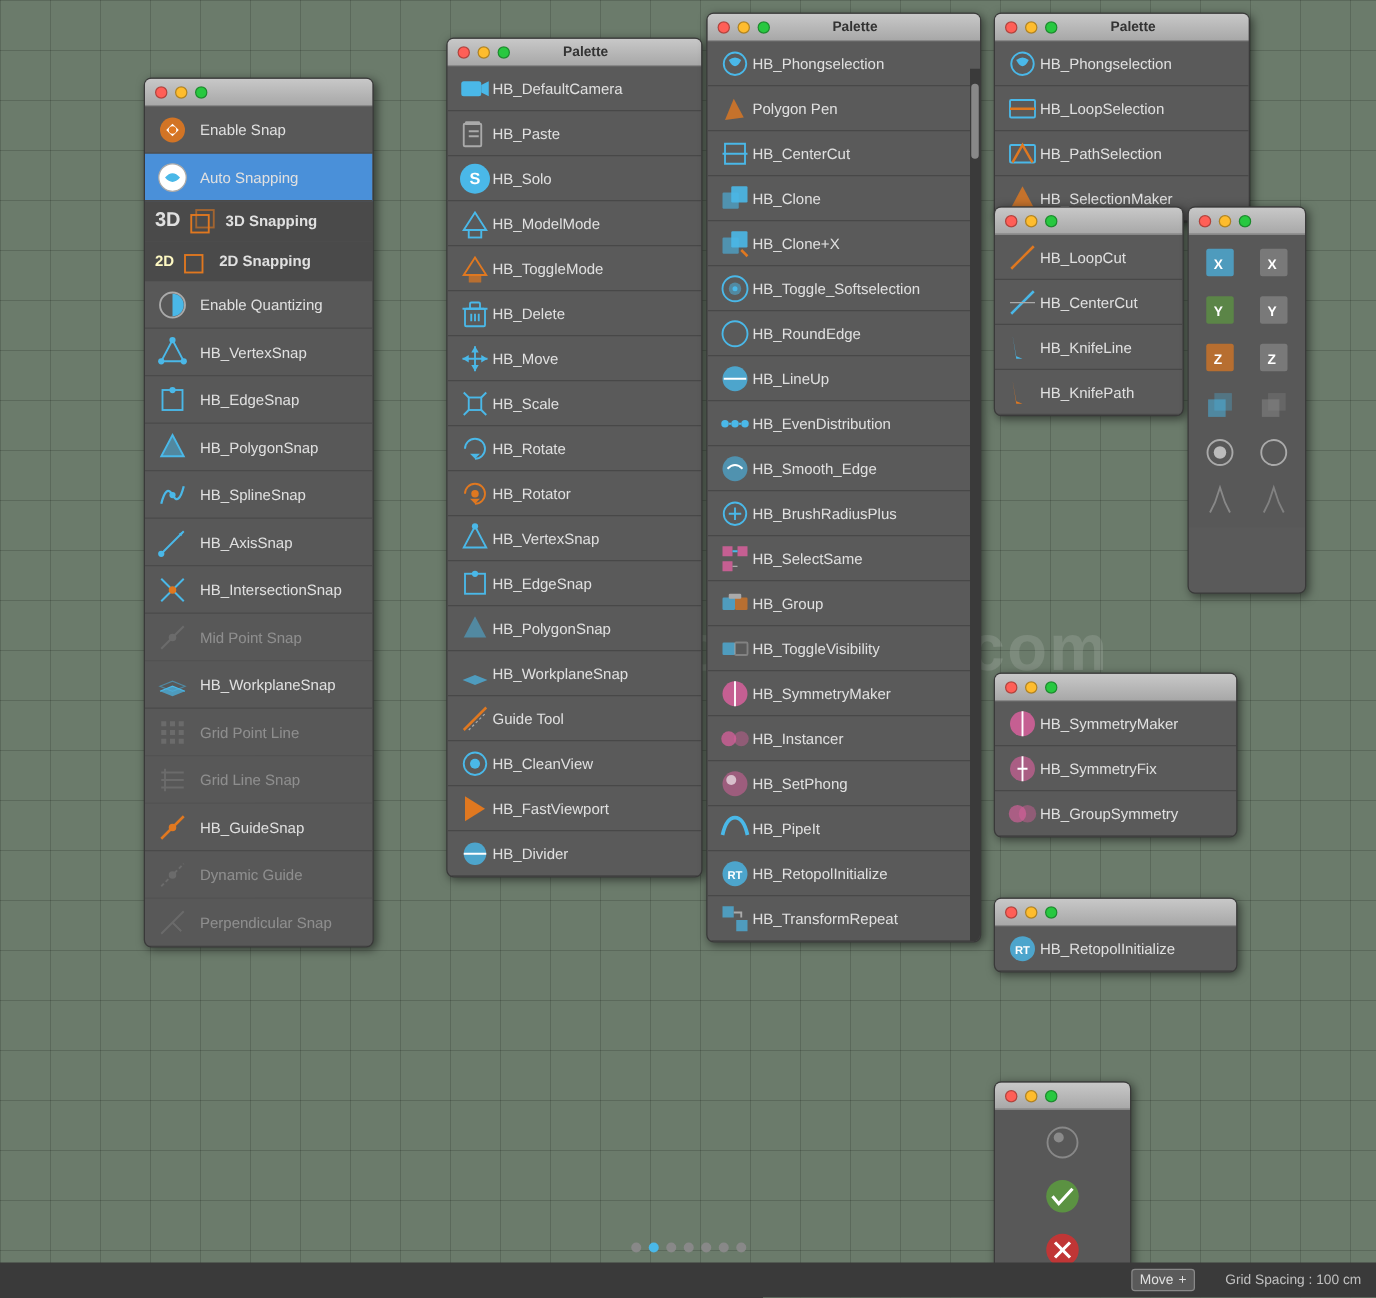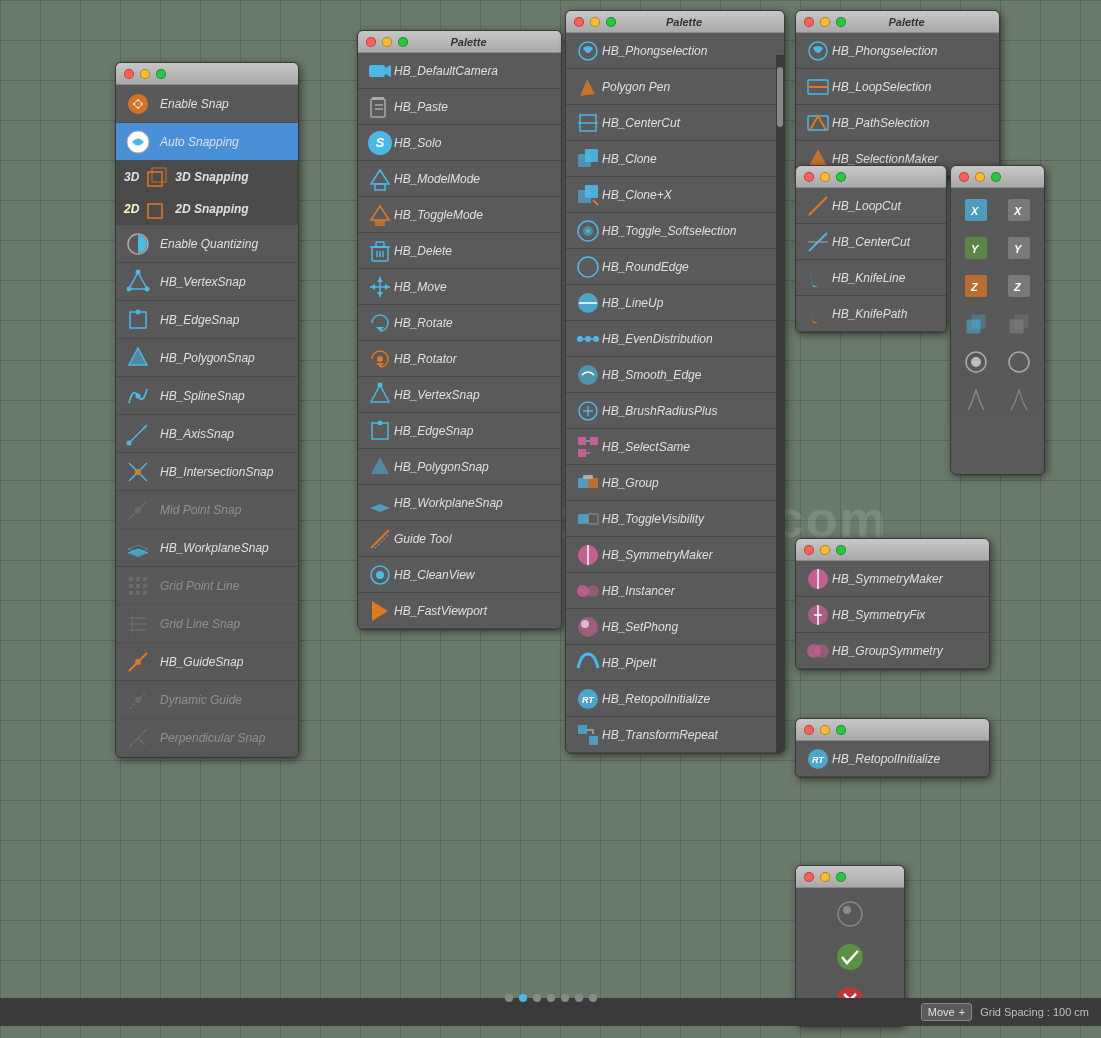--- a/index.html
+++ b/index.html
@@ -24,21 +24,20 @@
     }
 
     
     .palette-window {
       position: absolute;
       background: #5a5a5a;
       border: 1px solid #3a3a3a;
       border-radius: 6px;
       box-shadow: 2px 2px 8px rgba(0,0,0,0.5);
       overflow: hidden;
-      font-style: italic;
     }
 
     .window-titlebar {
       background: linear-gradient(#c8c8c8, #a8a8a8);
       height: 22px;
       display: flex;
       align-items: center;
       padding: 0 8px;
       gap: 6px;
       border-bottom: 1px solid #888;
@@ -120,30 +119,30 @@
       color: #bbb;
       background: #4a4a4a;
       display: flex;
       align-items: center;
       gap: 4px;
     }
 
     
     .bottom-bar {
       position: absolute;
-      bottom: 12px;
+      bottom: 0;
       left: 0;
       right: 0;
       height: 28px;
       background: #3a3a3a;
       display: flex;
       align-items: center;
       justify-content: flex-end;
       padding: 0 12px;
-      gap: 8px;
+      gap: 24px;
     }
 
     .bottom-dots {
       position: absolute;
       bottom: 35px;
       left: 50%;
       transform: translateX(-50%);
       display: flex;
       gap: 6px;
     }
@@ -242,21 +241,21 @@
     <div class="item-icon">
       <svg class="svg-icon" viewBox="0 0 26 26">
           <circle cx="13" cy="13" r="11" fill="white" stroke="#aaa" stroke-width="1"></circle>
           <path d="M7 13 Q13 6 19 13 Q13 20 7 13Z" fill="#4ab8e8"></path>
         </svg>
     </div>
     <span class="item-label">Auto Snapping</span>
   </div>
 
   <div class="section-label">
-    <span style="color:#e0e0e0;font-size:12px;font-weight:bold;">3D</span>
+    <span style="color:#e0e0e0;font-size:16px;font-weight:bold;">3D</span>
     <div class="item-icon" style="margin-left:0;">
       <svg class="svg-icon" viewBox="0 0 26 26">
           <rect x="4" y="8" width="14" height="14" fill="none" stroke="#e07820" stroke-width="1.5"></rect>
           <rect x="8" y="4" width="14" height="14" fill="none" stroke="#e07820" stroke-width="1.5" opacity="0.6"></rect>
         </svg>
     </div>
     <span class="item-label">3D Snapping</span>
   </div>
 
   <div class="section-label">
@@ -502,20 +501,32 @@
           <line x1="3" y1="13" x2="23" y2="13" stroke="#4ab8e8" stroke-width="1.5"></line>
           <polygon points="13,3 10,8 16,8" fill="#4ab8e8"></polygon>
           <polygon points="13,23 10,18 16,18" fill="#4ab8e8"></polygon>
           <polygon points="3,13 8,10 8,16" fill="#4ab8e8"></polygon>
           <polygon points="23,13 18,10 18,16" fill="#4ab8e8"></polygon>
         </svg>
     </div>
     <span class="item-label">HB_Move</span>
   </div>
 
+  <div class="palette-item">
+    <div class="item-icon">
+      <svg class="svg-icon" viewBox="0 0 26 26">
+          <rect x="8" y="8" width="10" height="10" fill="none" stroke="#4ab8e8" stroke-width="1.5"></rect>
+          <line x1="4" y1="4" x2="8" y2="8" stroke="#4ab8e8" stroke-width="1.5"></line>
+          <line x1="22" y1="4" x2="18" y2="8" stroke="#4ab8e8" stroke-width="1.5"></line>
+          <line x1="4" y1="22" x2="8" y2="18" stroke="#4ab8e8" stroke-width="1.5"></line>
+          <line x1="22" y1="22" x2="18" y2="18" stroke="#4ab8e8" stroke-width="1.5"></line>
+        </svg>
+    </div>
+    <span class="item-label">HB_Scale</span>
+  </div>
 
   <div class="palette-item">
     <div class="item-icon">
       <svg class="svg-icon" viewBox="0 0 26 26">
           <path d="M5 13 A8 8 0 1 1 13 21" fill="none" stroke="#4ab8e8" stroke-width="1.5"></path>
           <polygon points="13,21 9,17 17,17" fill="#4ab8e8"></polygon>
         </svg>
     </div>
     <span class="item-label">HB_Rotate</span>
   </div>
@@ -592,20 +603,29 @@
 
   <div class="palette-item">
     <div class="item-icon">
       <svg class="svg-icon" viewBox="0 0 26 26">
           <polygon points="5,3 21,13 5,23" fill="#e07820"></polygon>
         </svg>
     </div>
     <span class="item-label">HB_FastViewport</span>
   </div>
 
+  <div class="palette-item">
+    <div class="item-icon">
+      <svg class="svg-icon" viewBox="0 0 26 26">
+          <circle cx="13" cy="13" r="9" fill="#4ab8e8" opacity="0.8"></circle>
+          <line x1="4" y1="13" x2="22" y2="13" stroke="white" stroke-width="1.5"></line>
+        </svg>
+    </div>
+    <span class="item-label">HB_Divider</span>
+  </div>
 </div>
 
 <div class="palette-window" style="left:565px;top:10px;width:220px;max-height:1010px;overflow:hidden;">
   <div class="window-titlebar">
     <div class="window-btn btn-close"></div>
     <div class="window-btn btn-min"></div>
     <div class="window-btn btn-max"></div>
     <span class="window-title">Palette</span>
   </div>
   <div style="position:relative;">

